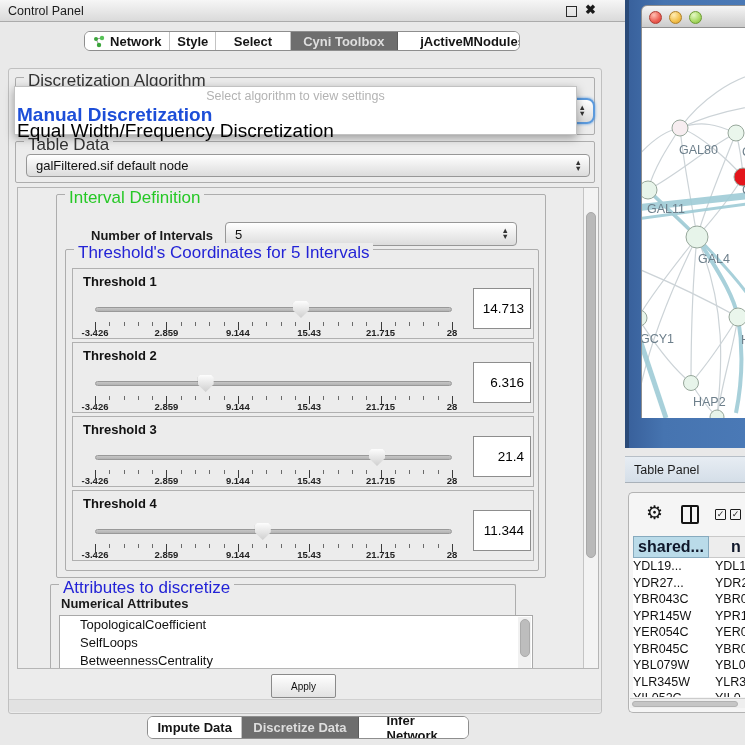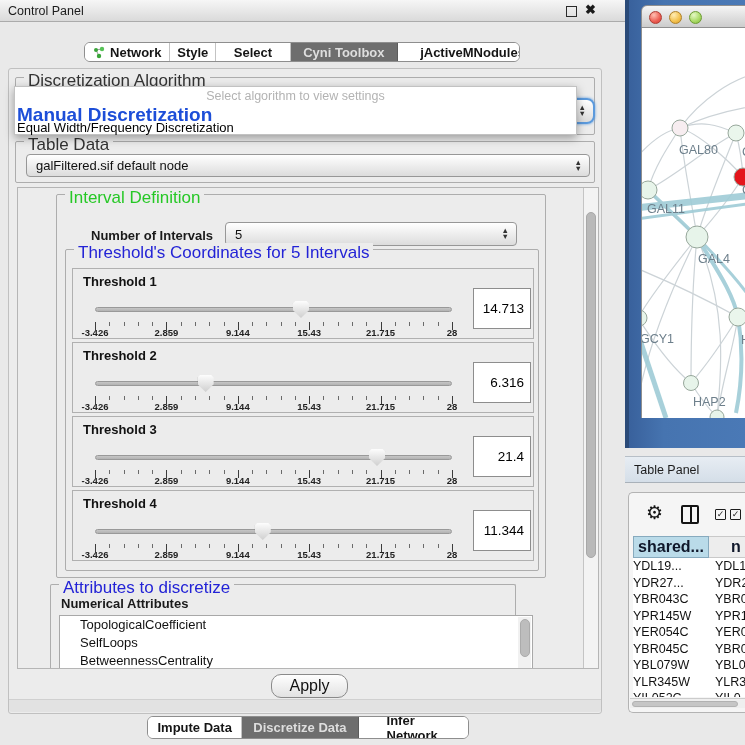--- a/index.html
+++ b/index.html
@@ -7,21 +7,21 @@
   body { position:relative; background:#e9e9e9; font-family:"Liberation Sans", sans-serif; color:#1a1a1a; }
 
   
   .titlebar { position:absolute; left:0; top:0; width:625px; height:22px;
     background:linear-gradient(#f6f6f6,#dadada); border-bottom:1px solid #ababab; }
   .titlebar .tb-title { position:absolute; left:8px; top:4px; font-size:12.5px; color:#1c1c1c; }
   .tb-float { position:absolute; left:566px; top:6px; width:11px; height:11px; border:1.7px solid #2a2a2a; background:transparent; }
   .tb-close { position:absolute; left:585px; top:2px; font-size:13px; font-weight:bold; color:#1a1a1a; }
 
   
-  .tabbar { position:absolute; left:84px; top:42px; width:436px; height:20px;
+  .tabbar { position:absolute; left:84px; top:31px; width:436px; height:20px;
     background:#ffffff; border:1px solid #8e8e8e; border-radius:6px; display:flex; overflow:hidden; }
   .tab { height:100%; display:flex; align-items:center; justify-content:center; gap:5px;
     font-size:13px; font-weight:bold; color:#151515; border-right:1px solid #c3c3c3; background:#fff; cursor:default; }
   .tab:last-child { border-right:none;padding-left:28px; }
   .tab.sel { background:#6e6e6e; color:#dedede; border-right:1px solid #5c5c5c; }
 
   
   .content { position:absolute; left:8px; top:68px; width:594px; height:646px;
     background:#ececec; border:1px solid #c0c0c0; border-radius:3px; }
   .group { position:absolute; border:1px solid #adadad; border-radius:2px; background:#ececec; }
@@ -35,21 +35,21 @@
     border-radius:4px; font-size:13px; display:flex; align-items:center; padding-left:9px; color:#111; }
   .combo .arrows { position:absolute; right:7px; top:0; bottom:0; display:flex; flex-direction:column;
     justify-content:center; font-size:7.5px; line-height:6px; color:#333; }
   .combo.focusring { border:2.5px solid #5b9add; box-shadow:0 0 3px #5b9add; border-radius:8px; }
 
   
   .popup { position:absolute; left:14px; top:86px; width:563px; height:49px; background:#ffffff;
     border:1px solid #c2c2c2; box-shadow:0 3px 9px rgba(0,0,0,.35); z-index:30; }
   .popup .hint { position:absolute; left:0; right:0; top:2px; text-align:center; color:#b3b3b3; font-size:12.5px; }
   .popup .opt1 { position:absolute; left:2px; top:17px; font-size:19px; font-weight:bold; color:#1d4ed8; }
-  .popup .opt2 { position:absolute; left:2px; top:33px; font-size:13px; color:#000; }
+  .popup .opt2 { position:absolute; left:2px; top:33px; font-size:19px; color:#000; }
 
   
   .scrollpanel { position:absolute; left:8px; top:118px; width:582px; height:482px;
     border:1px solid #b5b5b5; background:#ececec; overflow:hidden; }
   .vscroll { position:absolute; right:0; top:0; width:15px; height:100%;
     background:#f3f3f3; border-left:1px solid #c4c4c4; }
   .vscroll .thumb { position:absolute; left:2px; width:10px; border-radius:5px;
     background:#b9b9b9; border:1px solid #a8a8a8; }
 
   
@@ -72,23 +72,23 @@
     display:flex; align-items:center; justify-content:flex-end; padding-right:6px; }
 
   
   .listbox { position:absolute; left:8px; top:30px; width:474px; height:60px; background:#ffffff;
     border:1px solid #a8a8a8; overflow:hidden; }
   .listbox .li { padding-left:20px; font-size:13px; line-height:18px; color:#111; }
   .list-vscroll { position:absolute; right:1px; top:1px; width:13px; height:58px; background:#f1f1f1; }
   .list-vscroll .thumb { position:absolute; left:1.5px; top:2px; width:10px; height:38px;
     border-radius:5px; background:#bdbdbd; border:1px solid #ababab; }
 
-  .applybtn { position:absolute; left:262px; top:605px; width:77px; height:24px;
-    background:linear-gradient(#fefefe,#e2e2e2); border:1px solid #8a8a8a; border-radius:10px;
-    font-size:16px; color:#111; display:flex; align-items:center; justify-content:center; }
+  .applybtn { position:absolute; left:262px; top:605px; width:65px; height:24px;
+    background:linear-gradient(#fefefe,#e2e2e2); border:1px solid #8a8a8a; border-radius:2px;
+    font-size:10px; color:#111; display:flex; align-items:center; justify-content:center; }
   .bottomstrip { position:absolute; left:0; bottom:1px; width:100%; height:13px;
     background:#e2e2e2; border-top:1px solid #d0d0d0; border-radius:0 0 3px 3px; }
 
   
   .bottombar { position:absolute; left:147px; top:716px; width:322px; height:23px;
     background:#ffffff; border:1px solid #8e8e8e; border-radius:6px; display:flex; overflow:hidden;align-items:center; }
 
   
   .rightregion { position:absolute; left:625px; top:0; width:120px; height:745px; background:#e9e9e9; }
   .bluecanvas { position:absolute; left:0; top:0; width:120px; height:448px;

